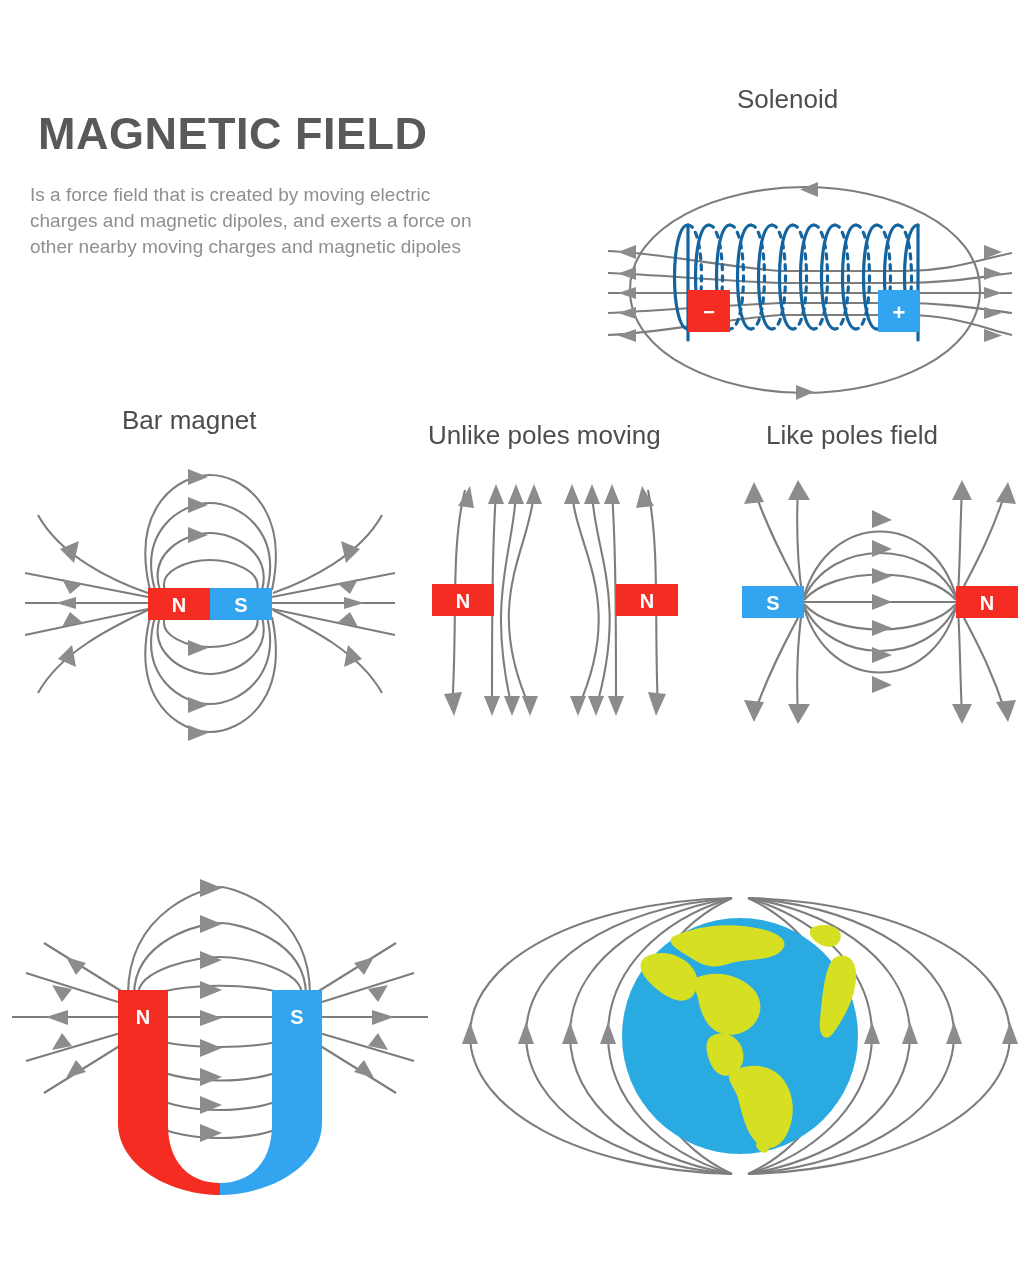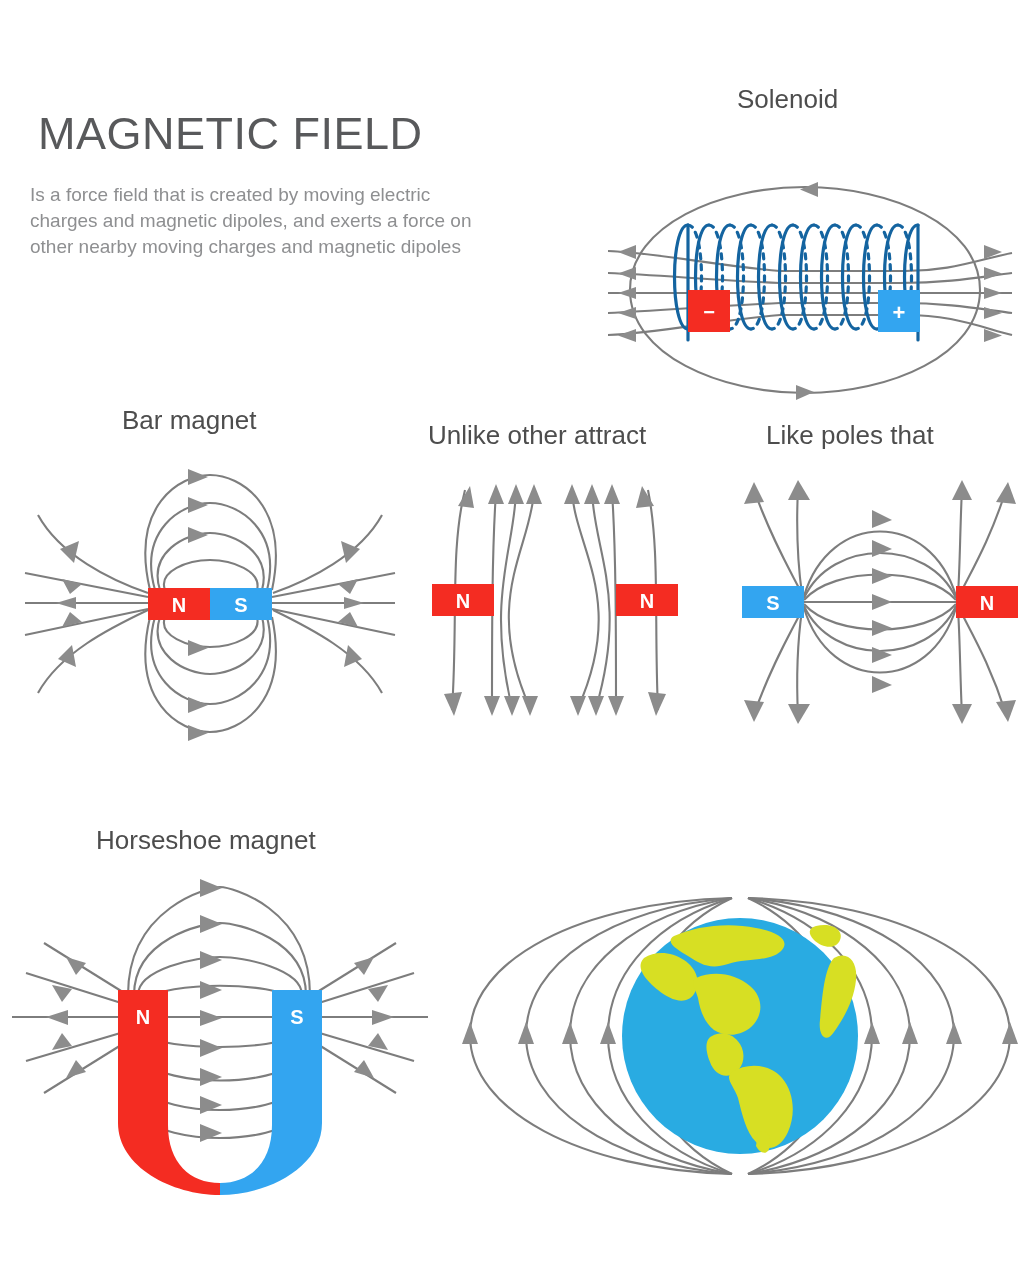--- a/index.html
+++ b/index.html
@@ -1,19 +1,19 @@
 <!DOCTYPE html>
 <html><head>
 <meta charset="utf-8">
 <style>
   html,body{margin:0;padding:0;background:#ffffff;}
   body{width:1024px;height:1280px;position:relative;overflow:hidden;
        font-family:"Liberation Sans","DejaVu Sans",sans-serif;}
   .page{position:absolute;inset:0;}
-  #title{position:absolute;left:38px;top:108px;font-size:45px;font-weight:normal;
+  #title{position:absolute;left:38px;top:108px;font-size:45px;font-weight:bold;
          color:#58595b;letter-spacing:0.5px;}
   #subtitle{position:absolute;left:30px;top:182px;width:470px;font-size:19px;
             line-height:26px;color:#8e8f91;}
   .panel-title{position:absolute;font-size:26px;color:#4d4d4d;white-space:nowrap;}
   #t-solenoid{left:737px;top:84px;}
   #t-bar{left:122px;top:405px;}
   #t-unlike{left:428px;top:420px;}
   #t-like{left:766px;top:420px;}
   #t-horseshoe{left:96px;top:825px;}
   #t-earth{left:589px;top:805px;}
@@ -164,21 +164,21 @@
       </g>
     </g>
     <g>
       <rect x="138" y="143" width="62" height="32" class="magnet-n"></rect>
       <rect x="200" y="143" width="62" height="32" class="magnet-s"></rect>
       <text class="mlabel" x="169" y="160" font-size="20">N</text>
       <text class="mlabel" x="231" y="160" font-size="20">S</text>
     </g>
   </svg>
 
-  <div class="panel-title" id="t-unlike">Unlike other attract</div>
+  <div class="panel-title" id="t-unlike">Unlike poles moving</div>
 
   <svg id="svg-unlike" width="290" height="260" style="left:430px;top:470px;">
     <g>
       <path class="fl" d="M35,20 C20,80 28,150 22,240"></path>
       <path class="fl" d="M66,22 C62,80 62,160 62,238"></path>
       <path class="fl" d="M86,22 C84,80 56,128 82,238"></path>
       <path class="fl" d="M104,22 C100,80 52,130 100,238"></path>
       <path class="fl" d="M142,22 C146,80 196,130 148,238"></path>
       <path class="fl" d="M162,22 C164,80 198,128 166,238"></path>
       <path class="fl" d="M182,22 C186,80 186,160 186,238"></path>
@@ -205,21 +205,21 @@
     <g>
       <rect x="2" y="114" width="62" height="32" class="magnet-n"></rect>
       <text class="mlabel" x="33" y="131" font-size="20">N</text>
     </g>
     <g>
       <rect x="186" y="114" width="62" height="32" class="magnet-n"></rect>
       <text class="mlabel" x="217" y="131" font-size="20">N</text>
     </g>
   </svg>
 
-  <div class="panel-title" id="t-like">Like poles that</div>
+  <div class="panel-title" id="t-like">Like poles field</div>
 
   <svg id="svg-like" width="290" height="260" style="left:740px;top:470px;">
     <g>
 
       <path class="fl" d="M64,126 C90,40 190,40 216,126"></path>
       <path class="fl" d="M64,128 C92,68 188,68 216,128"></path>
       <path class="fl" d="M64,130 C94,96 186,96 216,130"></path>
       <path class="fl" d="M64,132 L216,132"></path>
       <path class="fl" d="M64,134 C94,168 186,168 216,134"></path>
       <path class="fl" d="M64,136 C92,196 188,196 216,136"></path>
@@ -254,21 +254,20 @@
     <g>
       <rect x="2" y="116" width="62" height="32" class="magnet-s"></rect>
       <text class="mlabel" x="33" y="133" font-size="20">S</text>
     </g>
     <g>
       <rect x="216" y="116" width="62" height="32" class="magnet-n"></rect>
       <text class="mlabel" x="247" y="133" font-size="20">N</text>
     </g>
   </svg>
 
-  <div class="panel-title" id="t-horseshoe">Horseshoe magnet</div>
 
   <svg id="svg-horseshoe" width="420" height="340" style="left:10px;top:865px;">
     <g>
 
       <path class="fl" d="M118,130 C118,42 200,22 210,22 C220,22 300,42 300,130"></path>
       <path class="fl" d="M124,130 C124,74 192,58 210,58 C228,58 296,74 296,130"></path>
       <path class="fl" d="M128,130 C128,104 186,92 210,92 C234,92 292,104 292,130"></path>
 
       <path class="fl" d="M132,135 C160,116 260,116 288,135"></path>
       <path class="fl" d="M132,152 L288,152"></path>

